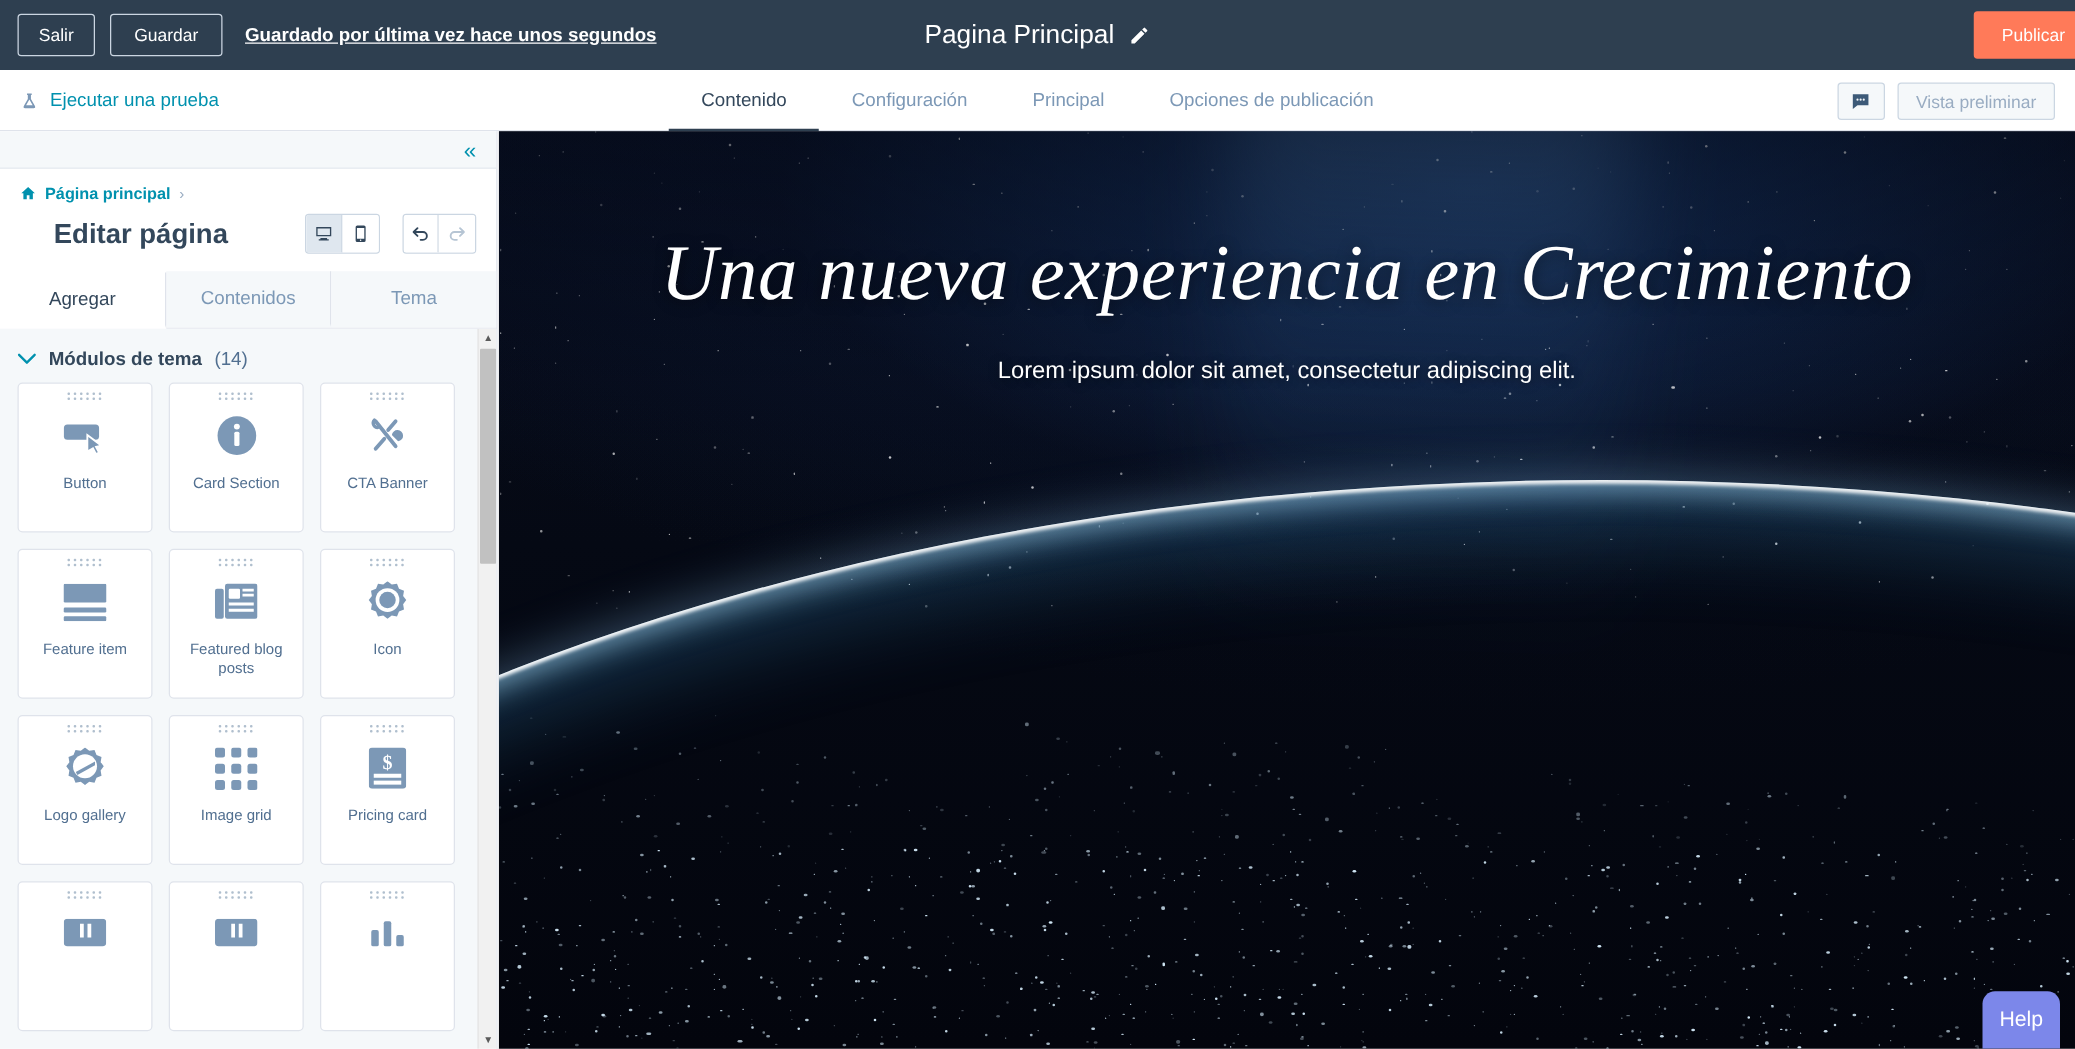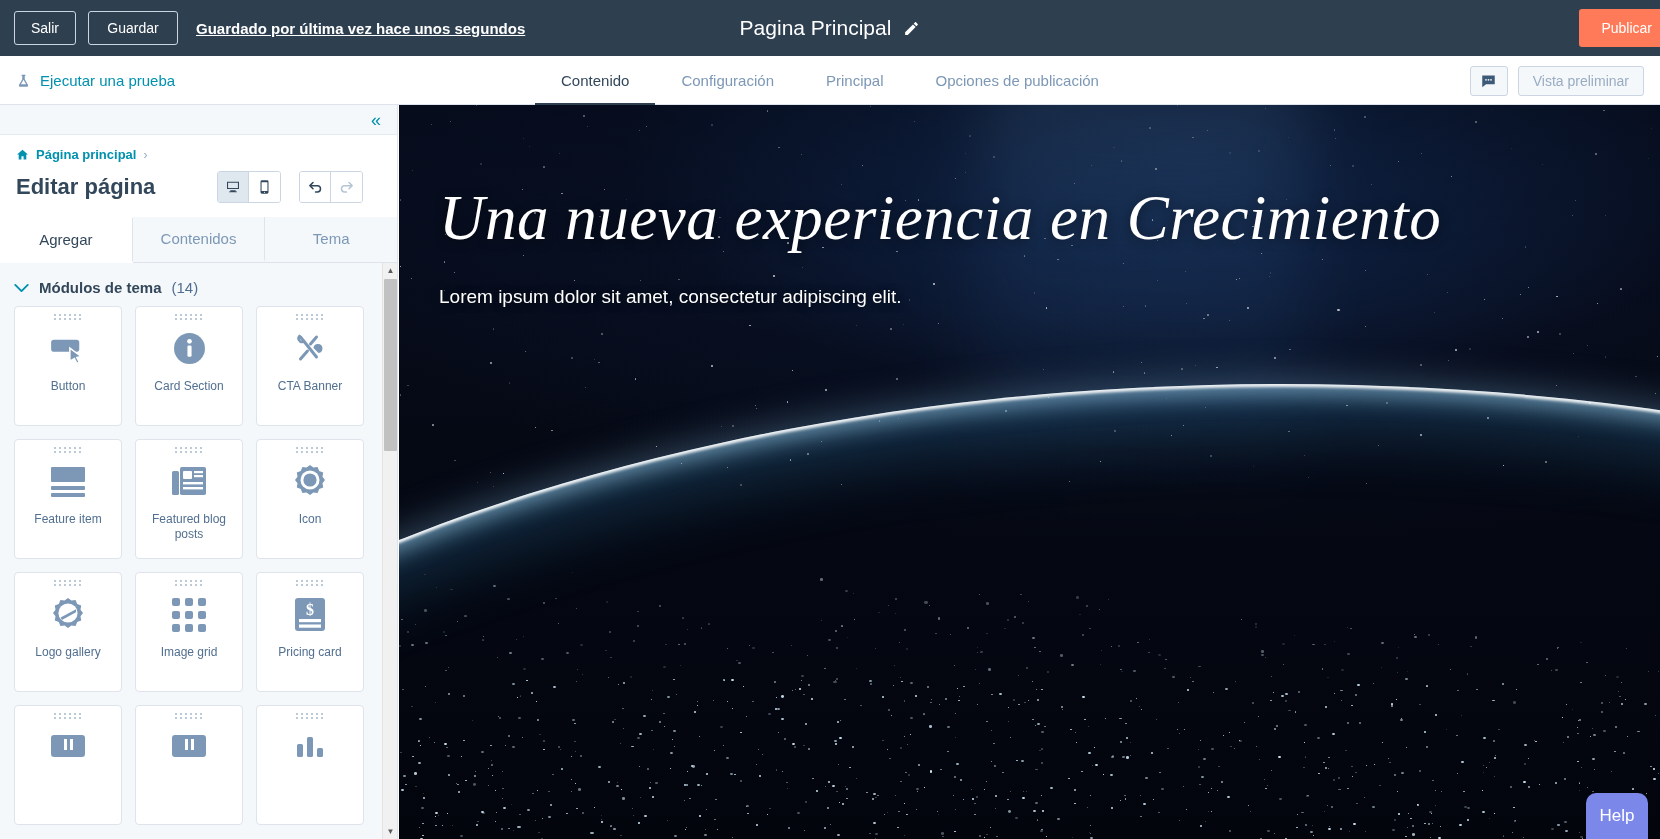--- a/index.html
+++ b/index.html
@@ -103,21 +103,21 @@
     height: 30px; background: #f5f8fa; border-bottom: 1px solid #e5e9f0;
     display: flex; align-items: center; justify-content: flex-end;
     padding-right: 16px;
   }
   .collapse-chevrons { color: #0091ae; font-size: 18px; cursor: pointer; line-height: 1; }
   .sb-head { padding: 12px 16px 0 16px; }
   .breadcrumb { display: flex; align-items: center; gap: 7px; font-size: 13px; }
   .bc-link { color: #0091ae; font-weight: bold; cursor: pointer; }
   .bc-sep { color: #99acc2; font-size: 12px; }
   .title-row {
-    display: flex; align-items: center; margin-top: 9px; gap: 0;
+    display: flex; align-items: center; margin-top: 9px; gap: 0; margin-left: 27px;
   }
   .edit-title { font-size: 22px; color: #33475b; font-weight: bold; flex: 0 0 auto; }
   .seg-group {
     display: flex; margin-left: 62px; border: 1px solid #cbd6e2; border-radius: 3px;
     overflow: hidden; height: 32px;
   }
   .seg {
     width: 31px; display: flex; align-items: center; justify-content: center;
     background: #ffffff; cursor: pointer; border-right: 1px solid #cbd6e2;
   }
@@ -258,21 +258,21 @@
                 inset 0 40px 70px 0 rgba(60,150,205,0.30);
   }
   .city-lights { position: absolute; inset: 0; overflow: hidden; }
   .cl { position: absolute; background: #d9f0ff; border-radius: 50%; opacity: .85; }
   .hero-shade {
     position: absolute; inset: 0;
     background: linear-gradient(180deg, rgba(2,4,12,0.45) 0%, rgba(2,4,12,0.05) 28%, rgba(2,4,12,0) 55%);
   }
   .hero-content {
     position: absolute; left: 0; right: 0; top: 78px;
-    padding: 0 40px;
+    text-align: center; padding: 0 40px;
   }
   .hero-h1 {
     font-family: "Liberation Serif", "DejaVu Serif", serif;
     font-style: italic; font-weight: normal;
     font-size: 63px; color: #ffffff; line-height: 1.12;
     letter-spacing: 0.5px;
     text-shadow: 0 2px 12px rgba(0,0,0,0.45);
   }
   .hero-sub {
     margin-top: 32px; font-size: 19px; color: #ffffff;

